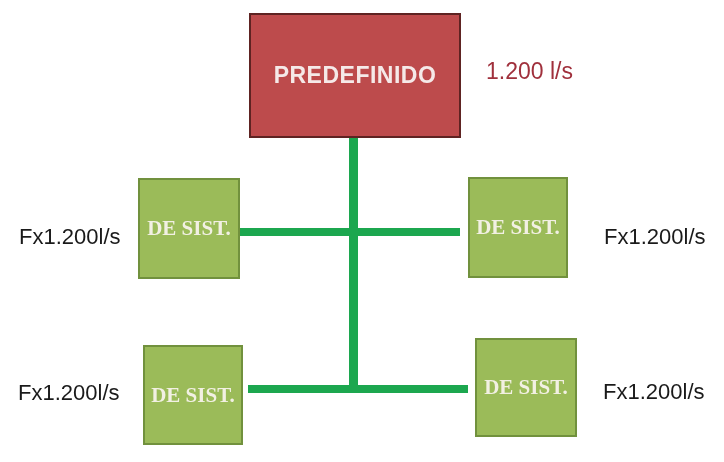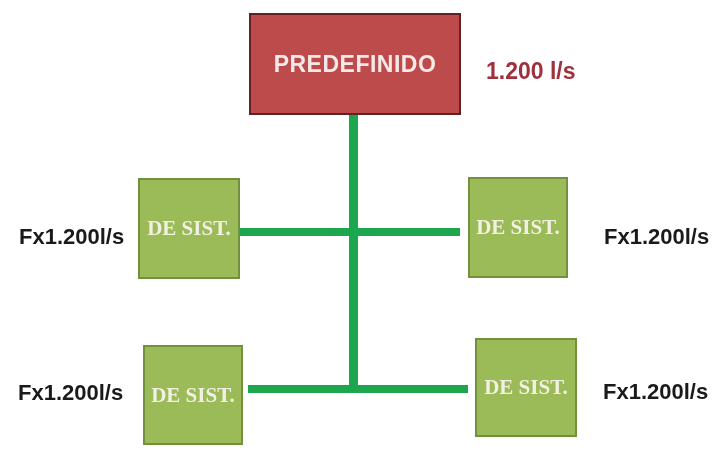--- a/index.html
+++ b/index.html
@@ -19,21 +19,21 @@
     position: absolute;
     box-sizing: border-box;
     display: flex;
     align-items: center;
     justify-content: center;
     text-align: center;
     font-weight: bold;
   }
   .root-node {
     left: 249px; top: 13px;
-    width: 212px; height: 102px;
+    width: 212px; height: 125px;
     background: var(--root-fill, #bd4b4c);
     border: 2px solid var(--root-border, #5e2322);
     color: var(--root-text, #f5e9e8);
     font-size: 23px;
     letter-spacing: 0.5px;
   }
   .sys-node {
     background: var(--node-fill, #9bbb59);
     border: 2px solid var(--node-border, #71913d);
     color: var(--node-text, #f2f0e3);
@@ -51,21 +51,20 @@
   }
   .conn-vertical   { left: 349px; top: 113px; width: 9px;   height: 280px; }
   .conn-h-top      { left: 240px; top: 228px; width: 220px; height: 8px; }
   .conn-h-bottom   { left: 248px; top: 385px; width: 220px; height: 8px; }
 
   .label {
     position: absolute;
     white-space: nowrap;
     font-size: 22px;
     color: var(--side-label-color, #1a1a1a);
-    font-weight: bold;
   }
   .flow-label {
     left: 486px; top: 58px;
     font-size: 23px;
     color: var(--flow-label-color, #a0303c);
   }
   .side-label.lt { left: 19px;  top: 224px; }
   .side-label.rt { left: 604px; top: 224px; }
   .side-label.lb { left: 18px;  top: 380px; }
   .side-label.rb { left: 603px; top: 379px; }

